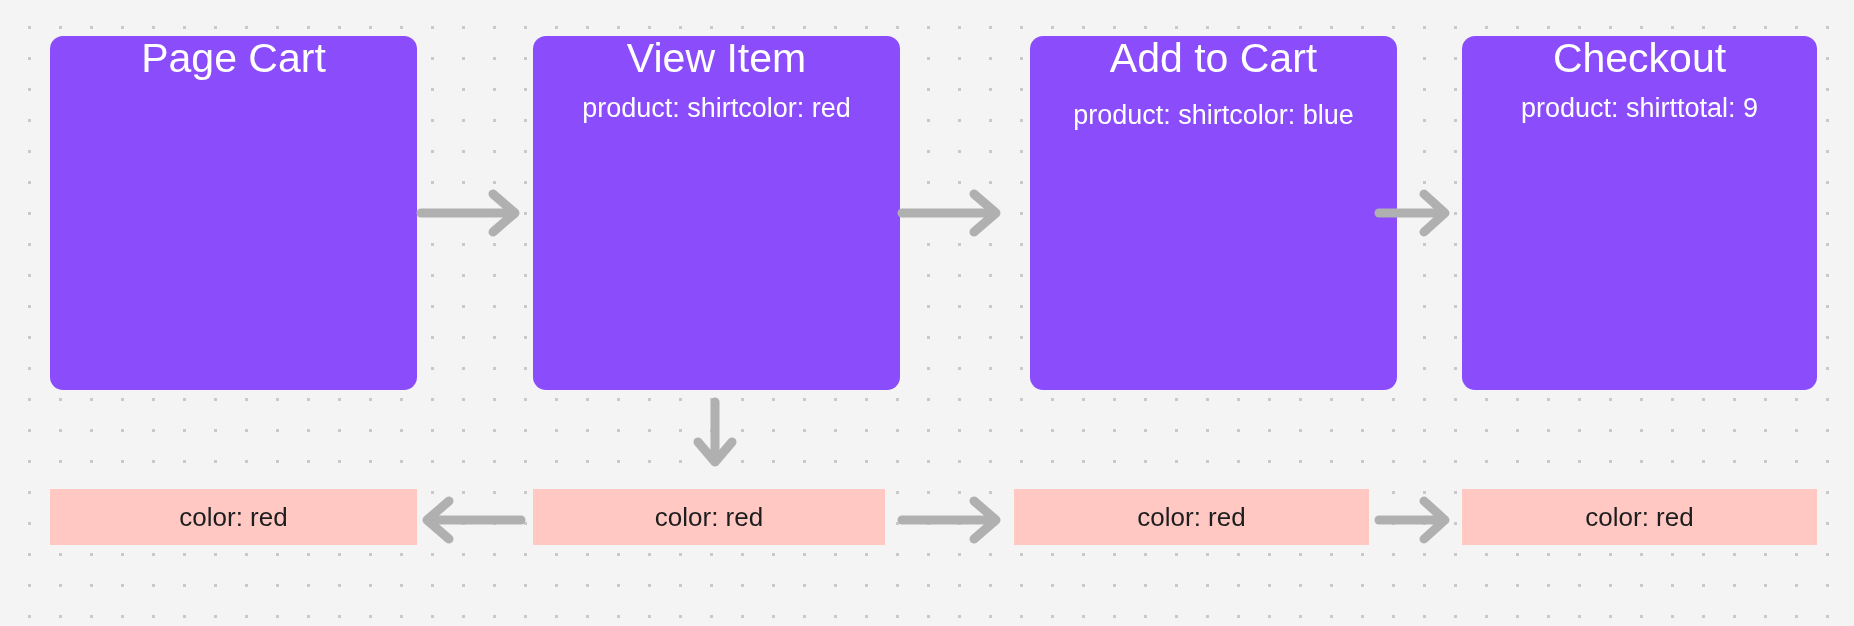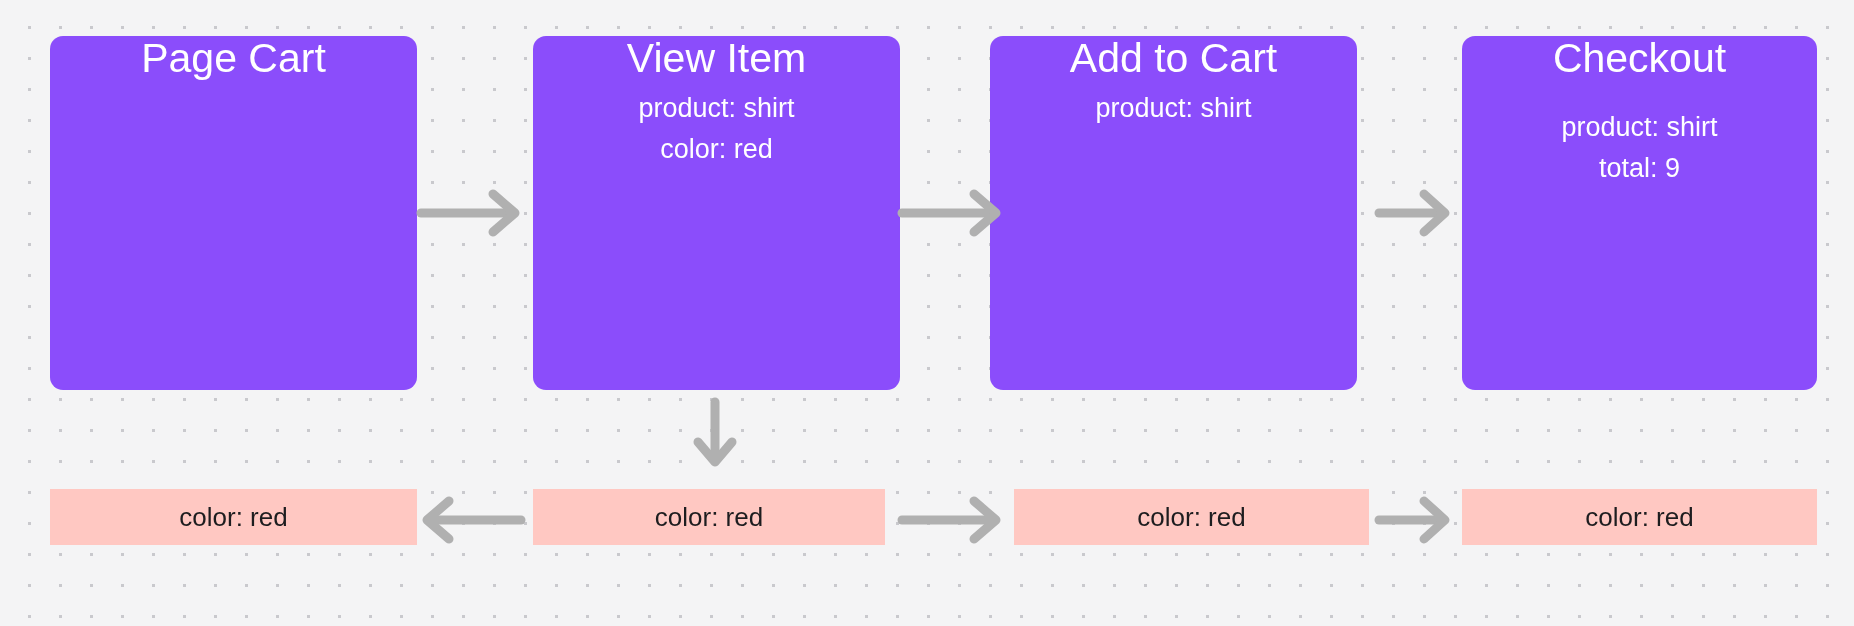--- a/index.html
+++ b/index.html
@@ -45,39 +45,38 @@
   .node-title {
     color: #ffffff;
     font-size: 41px;
     line-height: 1.12;
     font-weight: 400;
     text-align: center;
     white-space: nowrap;
   }
   .node-props {
     display: flex;
-    flex-direction: column;
     align-items: center;
     margin-top: 6px;
   }
   .node-prop {
     color: #ffffff;
     font-size: 27px;
     line-height: 1.52;
     font-weight: 400;
     text-align: center;
     white-space: nowrap;
   }
   .node-props:empty { display: none; }
 
   
   #node-0 { left: 50px; }
   #node-1 { left: 533px; }
-  #node-2 { left: 990px; }
-  #node-3 { left: 1462px; width: 355px; gap: 19px; }
+  #node-2 { left: 1030px; gap: 7px; }
+  #node-3 { left: 1462px; width: 355px; }
 
   
   .pill {
     position: absolute;
     top: 489px;
     height: 56px;
     background-color: #ffc8c2;
     display: flex;
     align-items: center;
     justify-content: center;
@@ -129,20 +128,21 @@
     <div class="node-props">
       <div class="node-prop">product: shirt</div>
       <div class="node-prop">color: red</div>
     </div>
   </div>
 
   <div class="node" id="node-2">
     <div class="node-title">Add to Cart</div>
     <div class="node-props">
       <div class="node-prop">product: shirt</div>
+      <div class="node-prop">color: blue</div>
     </div>
   </div>
 
   <div class="node" id="node-3">
     <div class="node-title">Checkout</div>
     <div class="node-props">
       <div class="node-prop">product: shirt</div>
       <div class="node-prop">total: 9</div>
     </div>
   </div>

